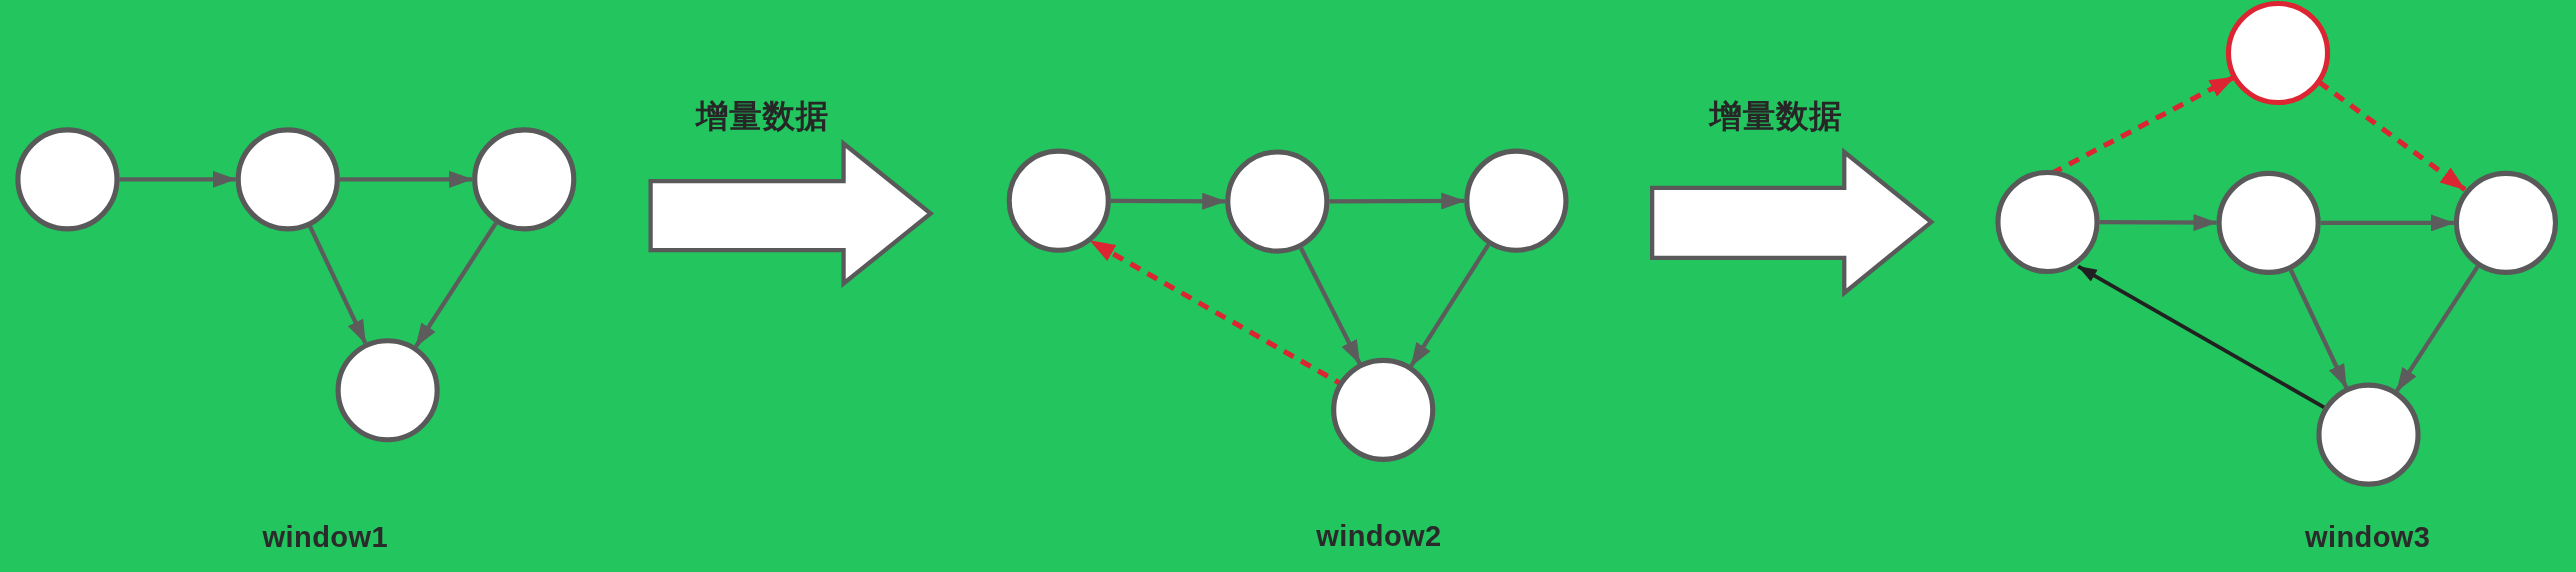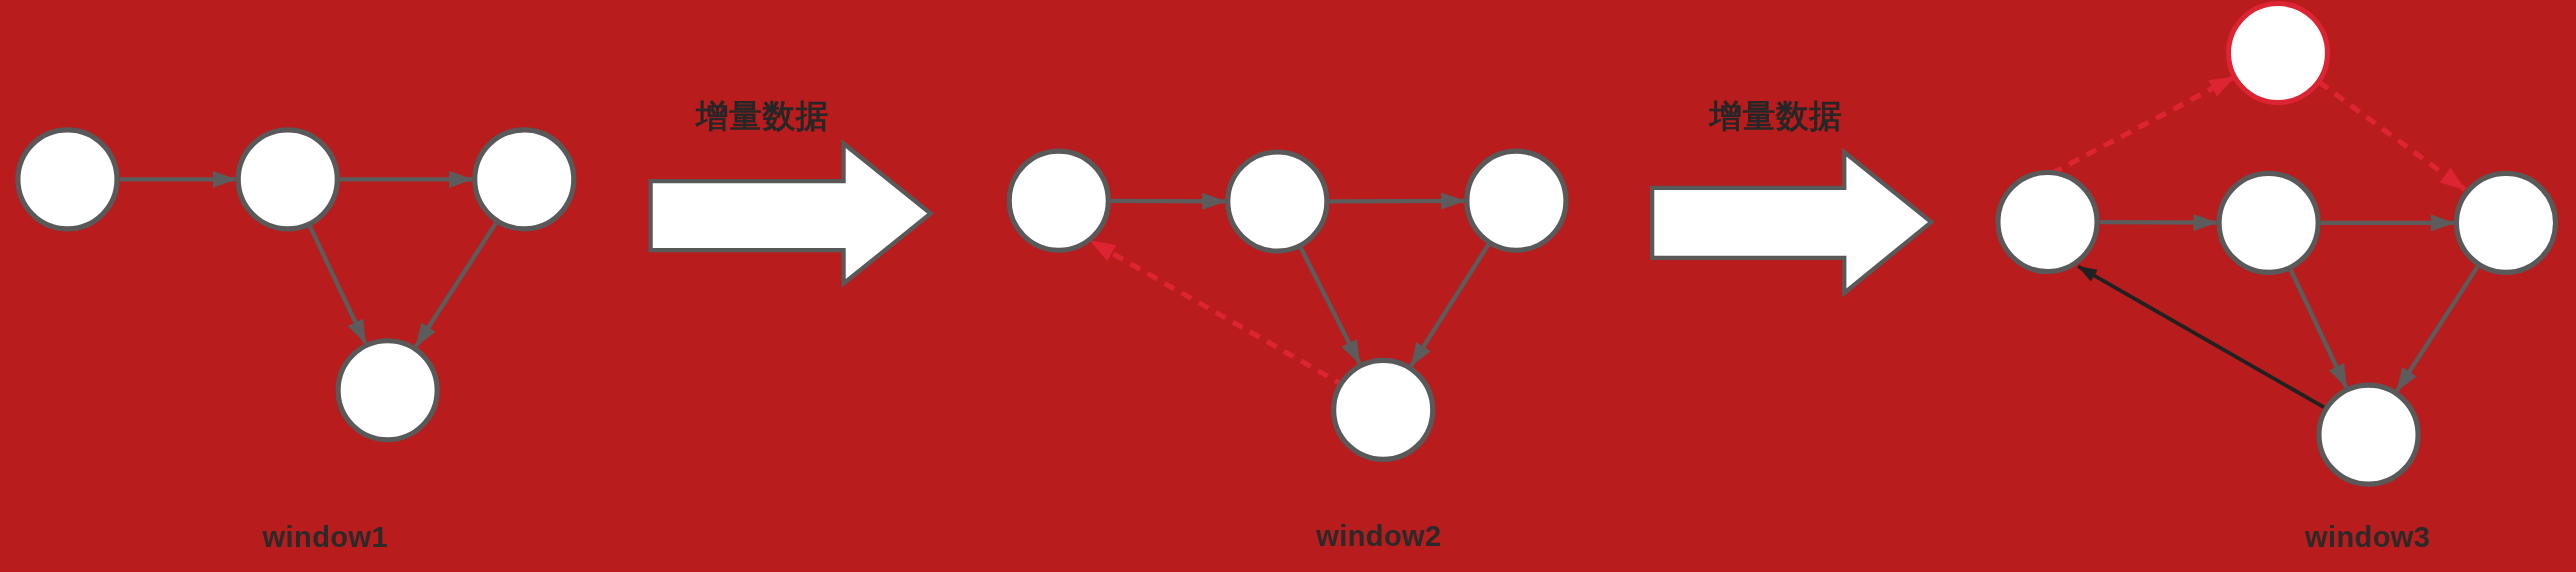--- a/index.html
+++ b/index.html
@@ -1,16 +1,16 @@
 <!DOCTYPE html>
 <html style="font-size:13.7px"><head>
 <meta charset="utf-8">
 <style>
   html,body{margin:0;padding:0;background:#ffffff;}
-  .canvas{position:relative;width:2576px;height:573px;background:#b91c1c;overflow:hidden;}
+  .canvas{position:relative;width:2576px;height:573px;background:#22c55e;overflow:hidden;}
   svg{display:block;}
   .panel-label{font:700 34px "Liberation Sans",sans-serif;fill:#2a2a2a;letter-spacing:0.5px;}
   .transition-label{font:700 38px "Liberation Sans",sans-serif;fill:#262626;letter-spacing:1px;}
 </style>
 </head>
 <body>
 
 <div class="canvas">
   <svg id="diagram" width="2576" height="573" viewBox="0 0 3017 671">
       <defs>

